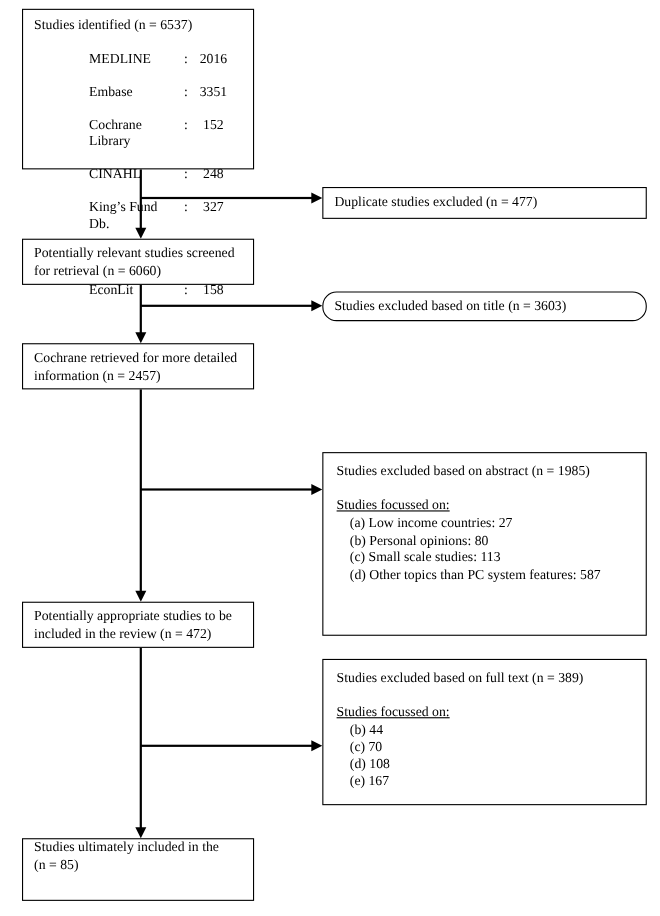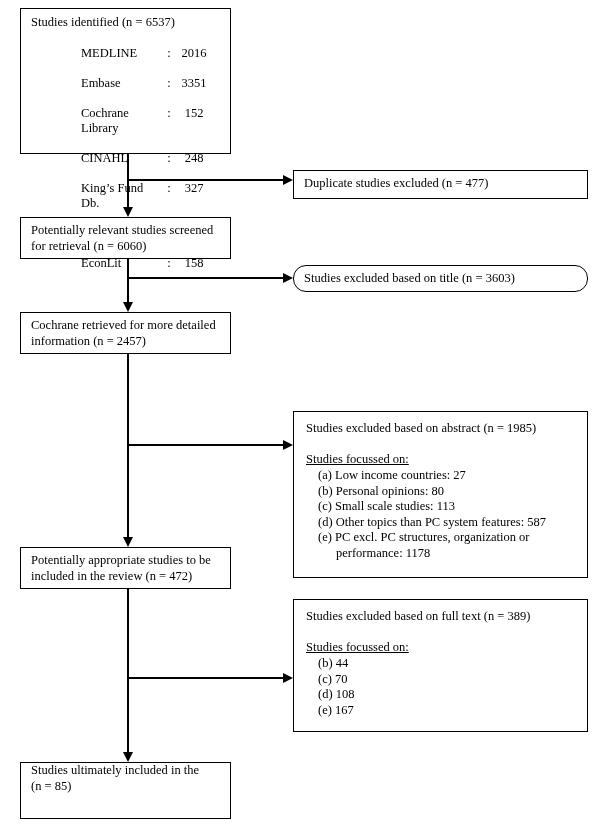--- a/index.html
+++ b/index.html
@@ -158,21 +158,20 @@
   <div class="arr-right" style="top:440px;"></div>
 
   <div class="box box-right ex-box" style="top:363px; height:167px;margin-top:48px;">
     <div>Studies excluded based on abstract (n = 1985)</div>
     <div class="ex-sub">Studies focussed on:</div>
     <div class="ex-items">
       <div class="ex-item">(a) Low income countries: 27</div>
       <div class="ex-item">(b) Personal opinions: 80</div>
       <div class="ex-item">(c) Small scale studies: 113</div>
       <div class="ex-item">(d) Other topics than PC system features: 587</div>
-      <div class="ex-item">(e) PC excl. PC structures, organization or performance: 1178</div>
     </div>
   </div>
 
   <div class="box box-left pad-sm" style="top:547px; height:42px;">
     <div>Potentially appropriate studies to be</div>
     <div>included in the review (n = 472)</div>
   </div>
 
   <div class="vline" style="top:589px; height:164px;"></div>
   <div class="arr-down" style="top:752px;"></div>

